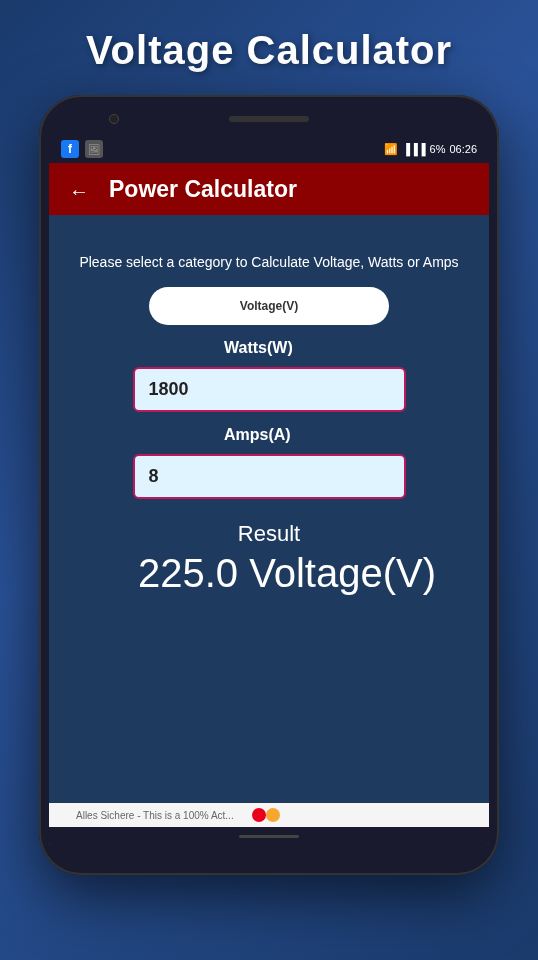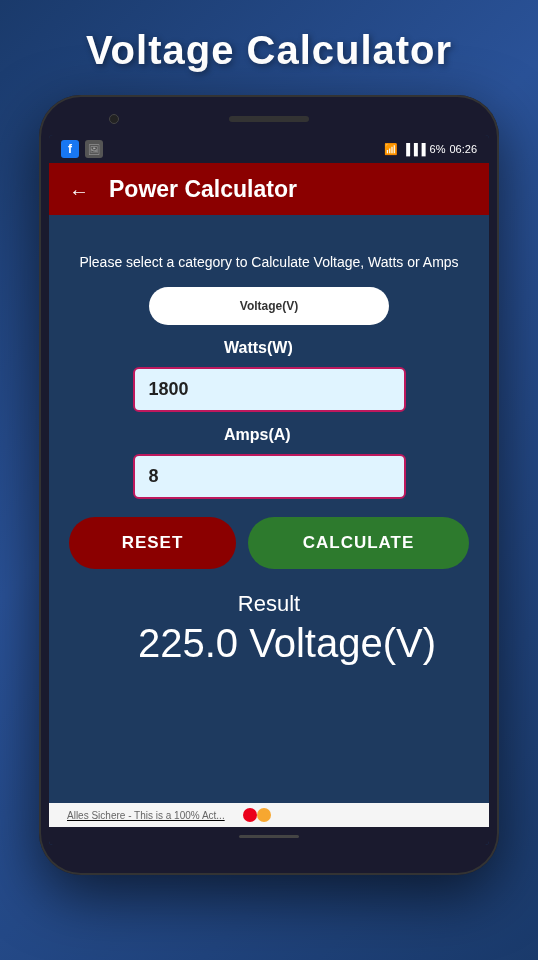--- a/index.html
+++ b/index.html
@@ -284,24 +284,23 @@
       justify-content: center;
       align-items: center;
     }
 
     .ad-banner {
       background: #f5f5f5;
       width: 100%;
       height: 24px;
       display: flex;
       align-items: center;
-      padding: 0 18px;
+      padding: 0 27px;
       gap: 18px;
       flex-shrink: 0;
-      text-decoration: underline;
     }
 
     .ad-text {
       color: #666;
       font-size: 10px;
     }
 
     .mastercard-icon {
       width: 28px;
       height: 16px;
@@ -371,24 +370,20 @@
       <div class="input-row">
         <span class="input-label">Watts(W)</span>
         <input class="input-field" type="text" value="1800" style="">
       </div>
 
       <div class="input-row">
         <span class="input-label">Amps(A)</span>
         <input class="input-field" type="text" value="8" style="">
       </div>
 
-      <div class="button-row">
-        <button class="reset-btn">RESET</button>
-        <button class="calculate-btn">CALCULATE</button>
-      </div>
 
       <div class="result-section">
         <div class="result-label">Result</div>
         <div class="result-value">225.0 Voltage(V)</div>
       </div>
 
     </div>
 
     <div class="ad-banner">
       <span class="ad-text">Alles Sichere - This is a 100% Act...</span>

